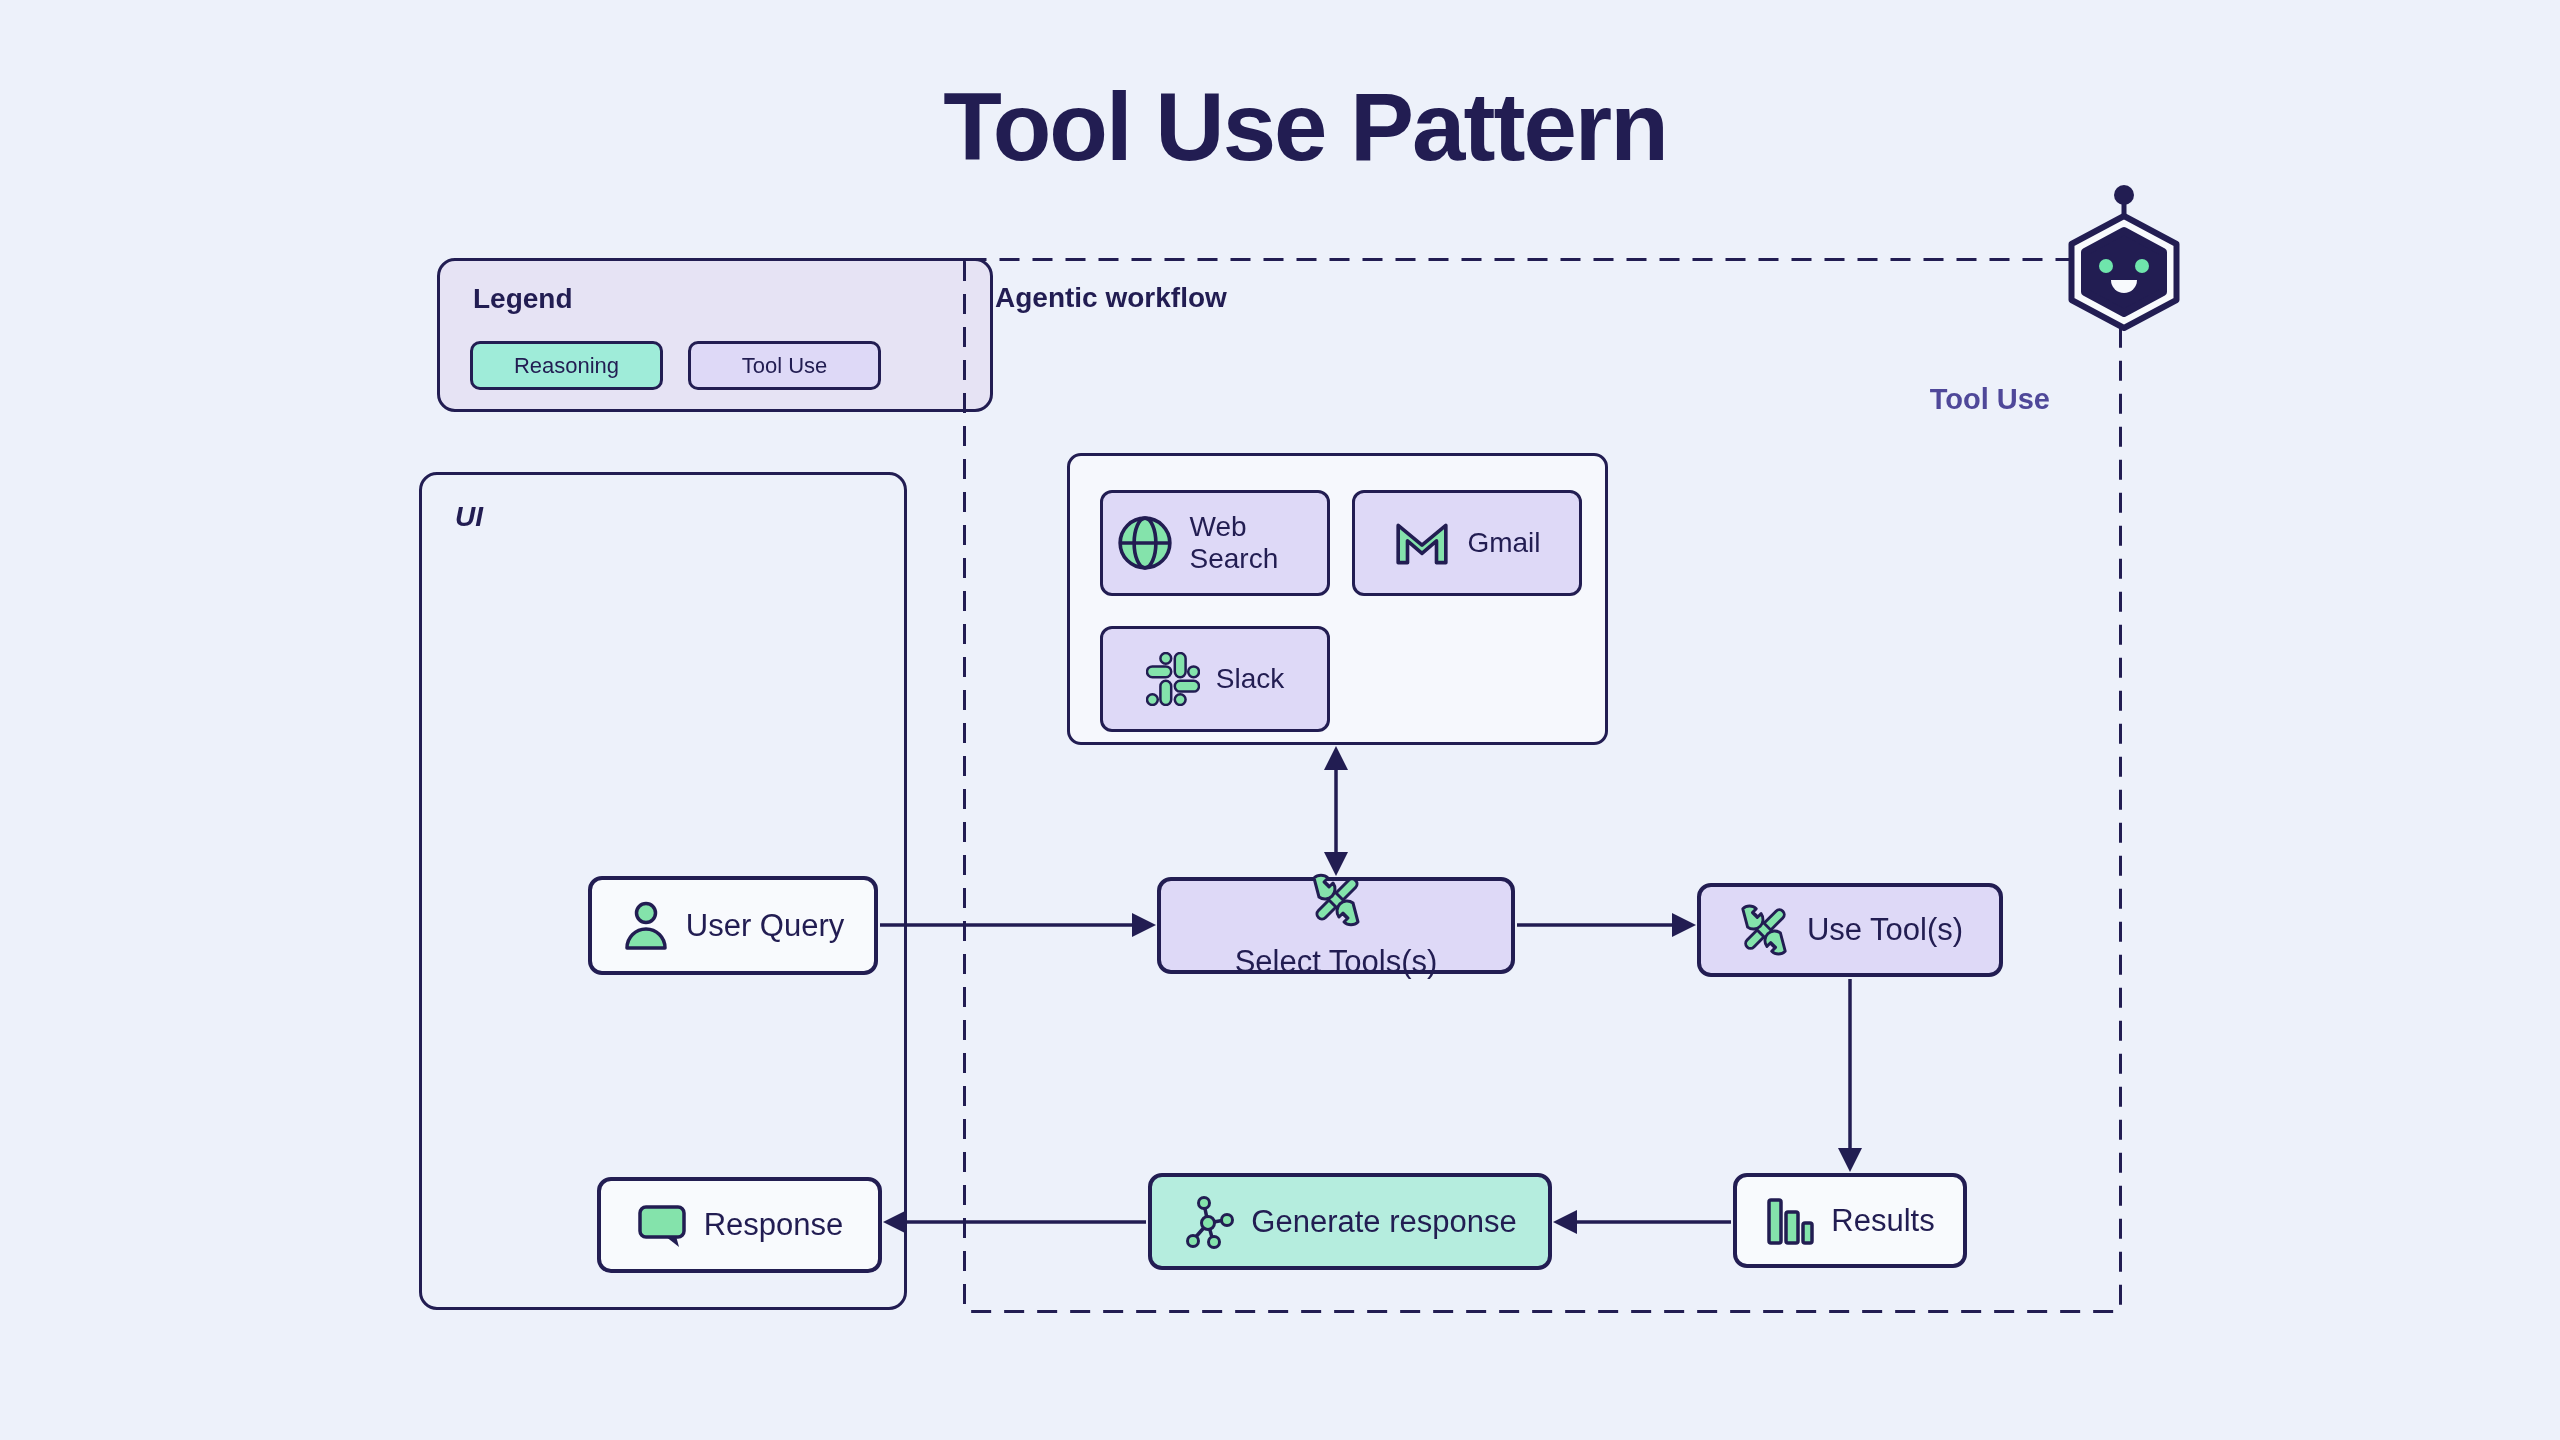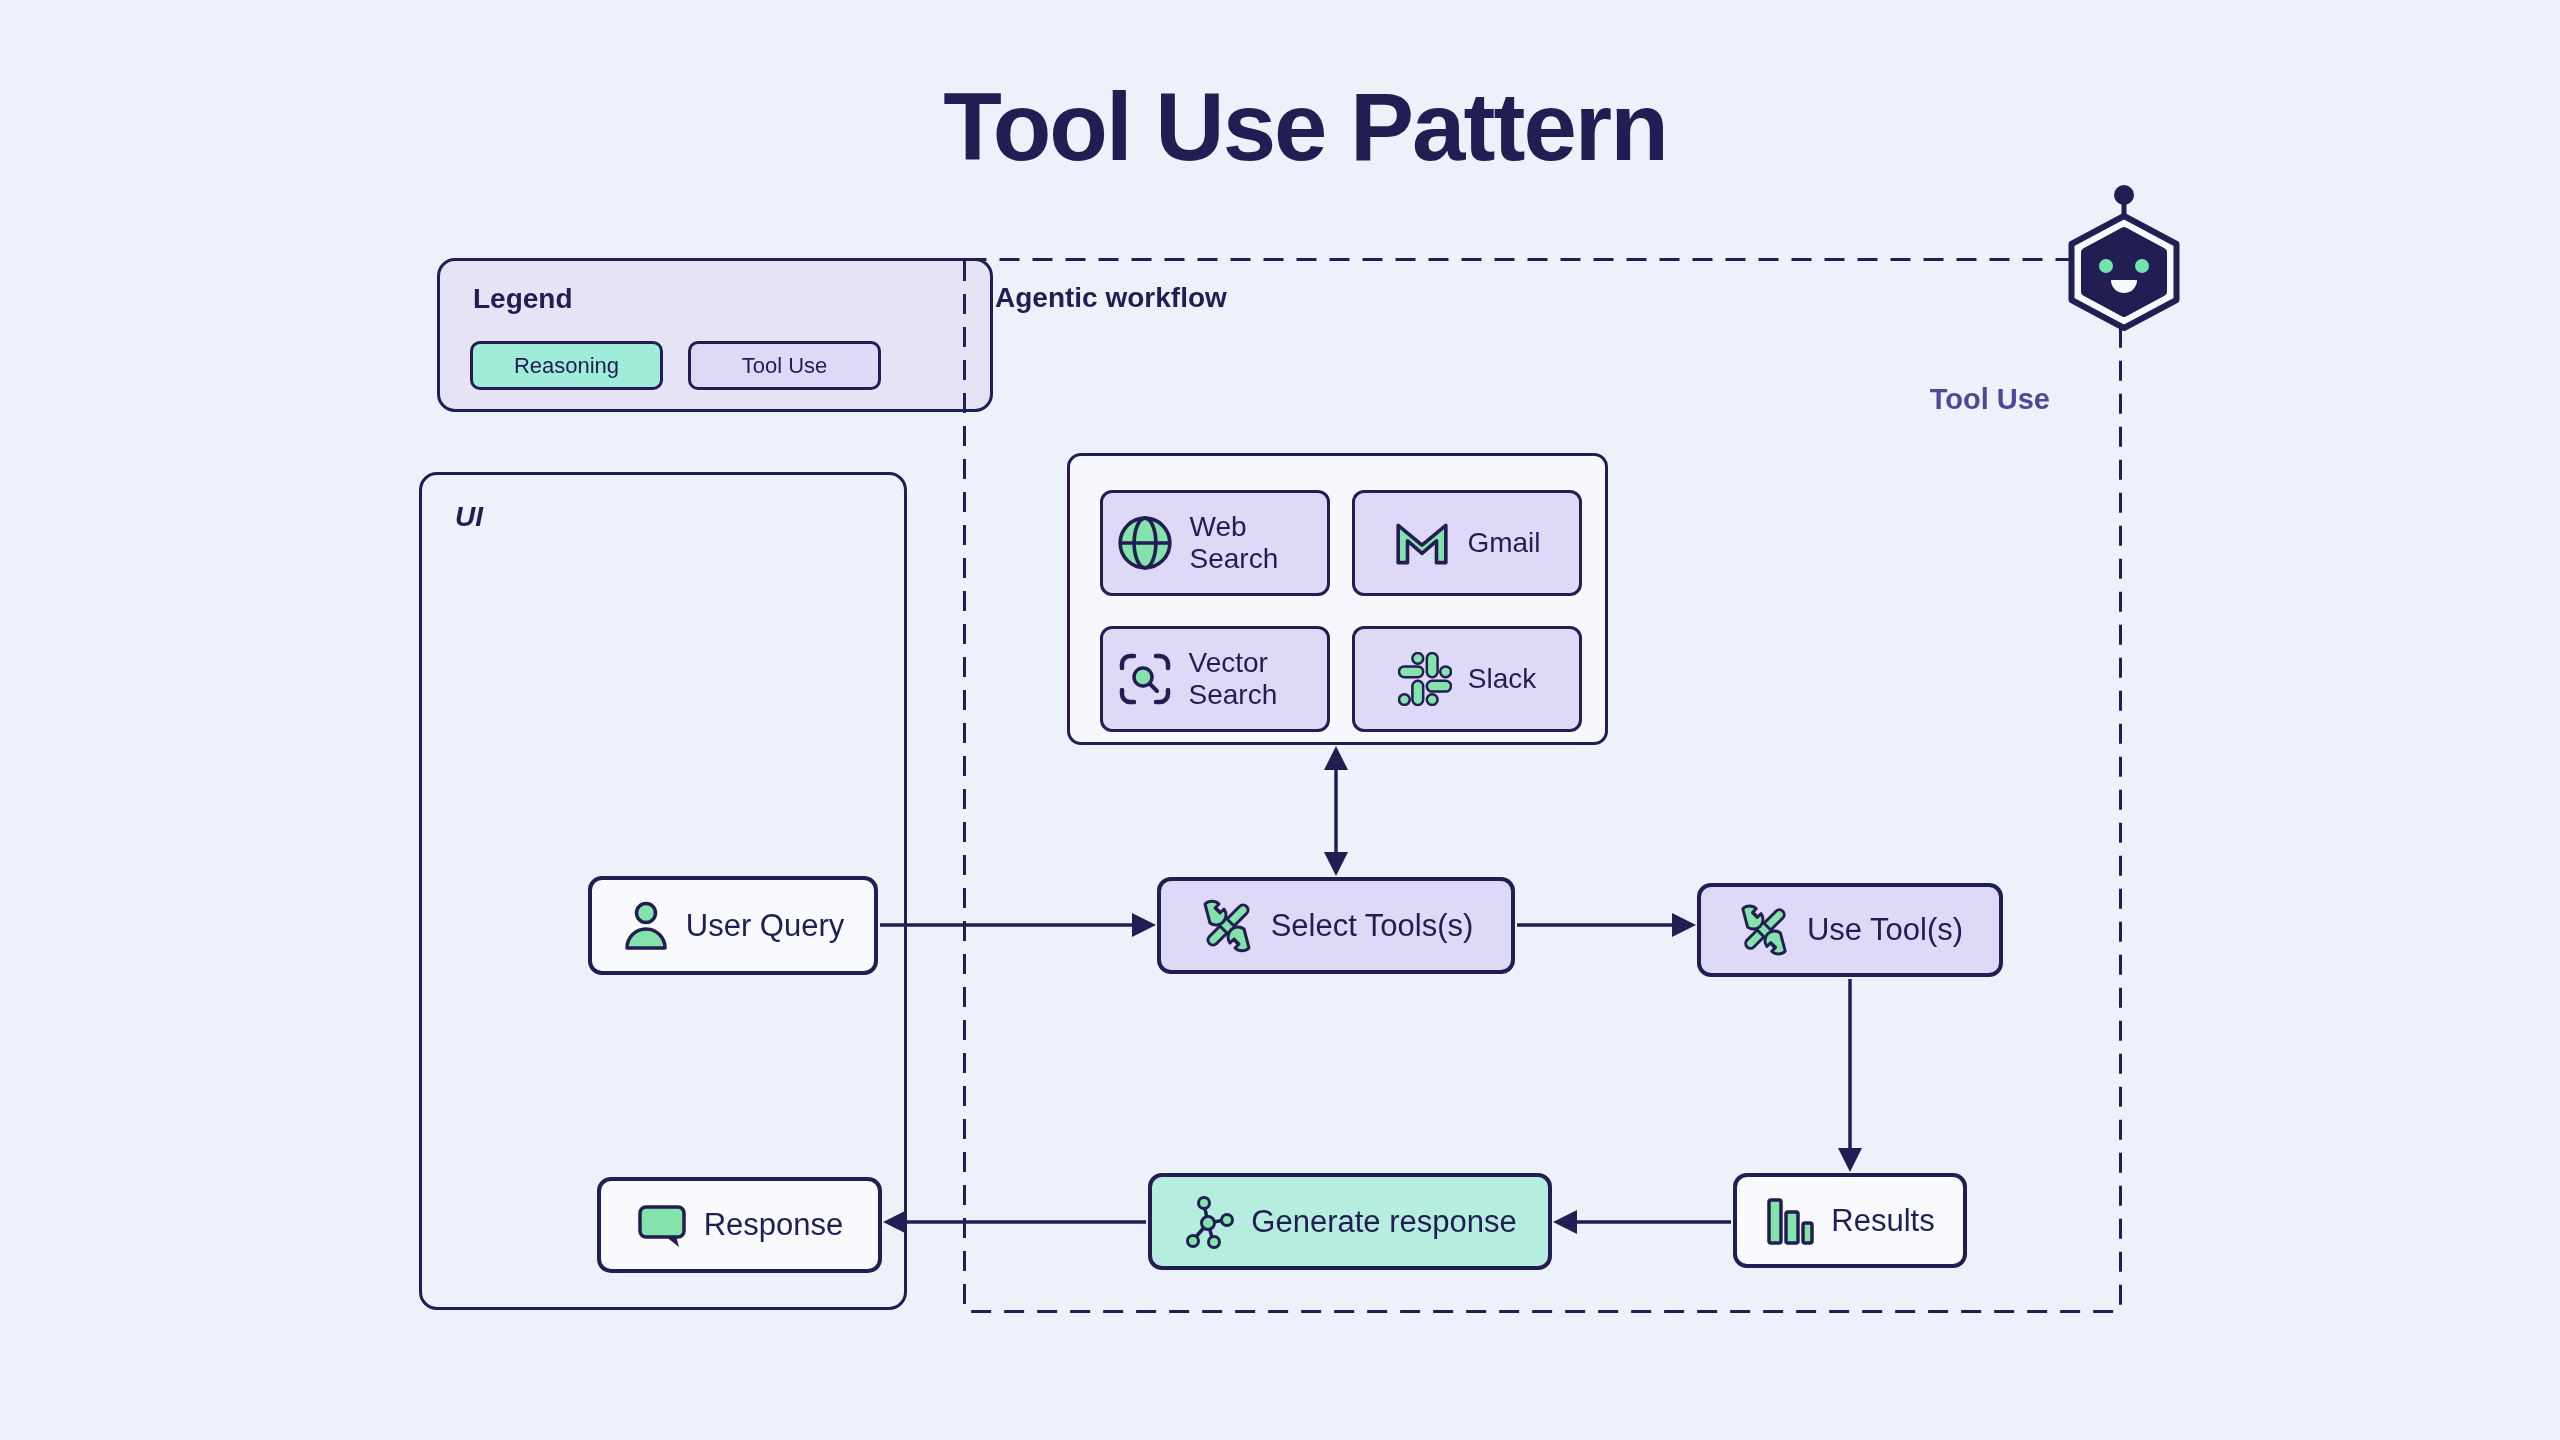--- a/index.html
+++ b/index.html
@@ -40,21 +40,21 @@
     display:flex;align-items:center;justify-content:center;gap:16px;}
   .tool-card .lbl{font-size:28px;line-height:1.15;color:var(--navy);max-width:125px;}
 
   .node{position:absolute;display:flex;align-items:center;justify-content:center;gap:16px;
     border:4px solid var(--navy);border-radius:14px;font-size:31px;color:var(--navy);z-index:1;}
   .node.white{background:var(--white-box);}
   .node.purple{background:var(--purple-fill);}
   .node.teal{background:var(--teal);}
 
   .n-user-query{left:588px;top:876px;width:290px;height:99px;}
-  .n-select-tools{left:1157px;top:877px;width:358px;height:97px;}
+  .n-select-tools{left:1157px;top:877px;width:358px;height:97px;flex-direction:column;}
   .n-use-tools{left:1697px;top:883px;width:306px;height:94px;}
   .n-results{left:1733px;top:1173px;width:234px;height:95px;}
   .n-generate{left:1148px;top:1173px;width:404px;height:97px;}
   .n-response{left:597px;top:1177px;width:285px;height:96px;}
 
   .arrows{position:absolute;left:0;top:0;width:2560px;height:1440px;z-index:2;pointer-events:none;}
   .arrows line{stroke:var(--navy);stroke-width:3.5;}
   .arrows .head{fill:var(--navy);}
 
   .robot{position:absolute;left:2054px;top:178px;z-index:3;}
@@ -110,33 +110,20 @@
 
     <div class="tool-card">
       <span>
         <svg width="58" height="50" viewBox="0 0 56 48">
           <path class="g" stroke-width="3.5" stroke-linejoin="round" d="M5,43 V7 L28,26 L51,7 V43 H42 V22 L28,34 L14,22 V43 Z"></path>
         </svg>
       </span>
       <span class="lbl">Gmail</span>
     </div>
 
-    <div class="tool-card">
-      <span>
-        <svg width="56" height="56" viewBox="0 0 56 56">
-          <path class="s" stroke-width="4.5" stroke-linecap="round" d="M5,17 V13 a8,8 0 0 1 8,-8 h4"></path>
-          <path class="s" stroke-width="4.5" stroke-linecap="round" d="M39,5 h4 a8,8 0 0 1 8,8 v4"></path>
-          <path class="s" stroke-width="4.5" stroke-linecap="round" d="M51,39 v4 a8,8 0 0 1 -8,8 h-4"></path>
-          <path class="s" stroke-width="4.5" stroke-linecap="round" d="M17,51 h-4 a8,8 0 0 1 -8,-8 v-4"></path>
-          <circle class="g" cx="26" cy="26" r="9" stroke-width="3.5"></circle>
-          <line class="s" x1="33" y1="33" x2="40" y2="40" stroke-width="4" stroke-linecap="round"></line>
-        </svg>
-      </span>
-      <span class="lbl">Vector Search</span>
-    </div>
 
     <div class="tool-card">
       <span>
         <svg width="54" height="54" viewBox="0 0 54 54">
           <rect class="g" stroke-width="2.5" x="14.4" y="1" width="10.8" height="10.8" rx="5.4"></rect>
           <rect class="g" stroke-width="2.5" x="1" y="14.4" width="24.2" height="10.8" rx="5.4"></rect>
           <rect class="g" stroke-width="2.5" x="28.8" y="1" width="10.8" height="24.2" rx="5.4"></rect>
           <rect class="g" stroke-width="2.5" x="42.2" y="14.4" width="10.8" height="10.8" rx="5.4"></rect>
           <rect class="g" stroke-width="2.5" x="28.8" y="28.8" width="24.2" height="10.8" rx="5.4"></rect>
           <rect class="g" stroke-width="2.5" x="28.8" y="42.2" width="10.8" height="10.8" rx="5.4"></rect>

